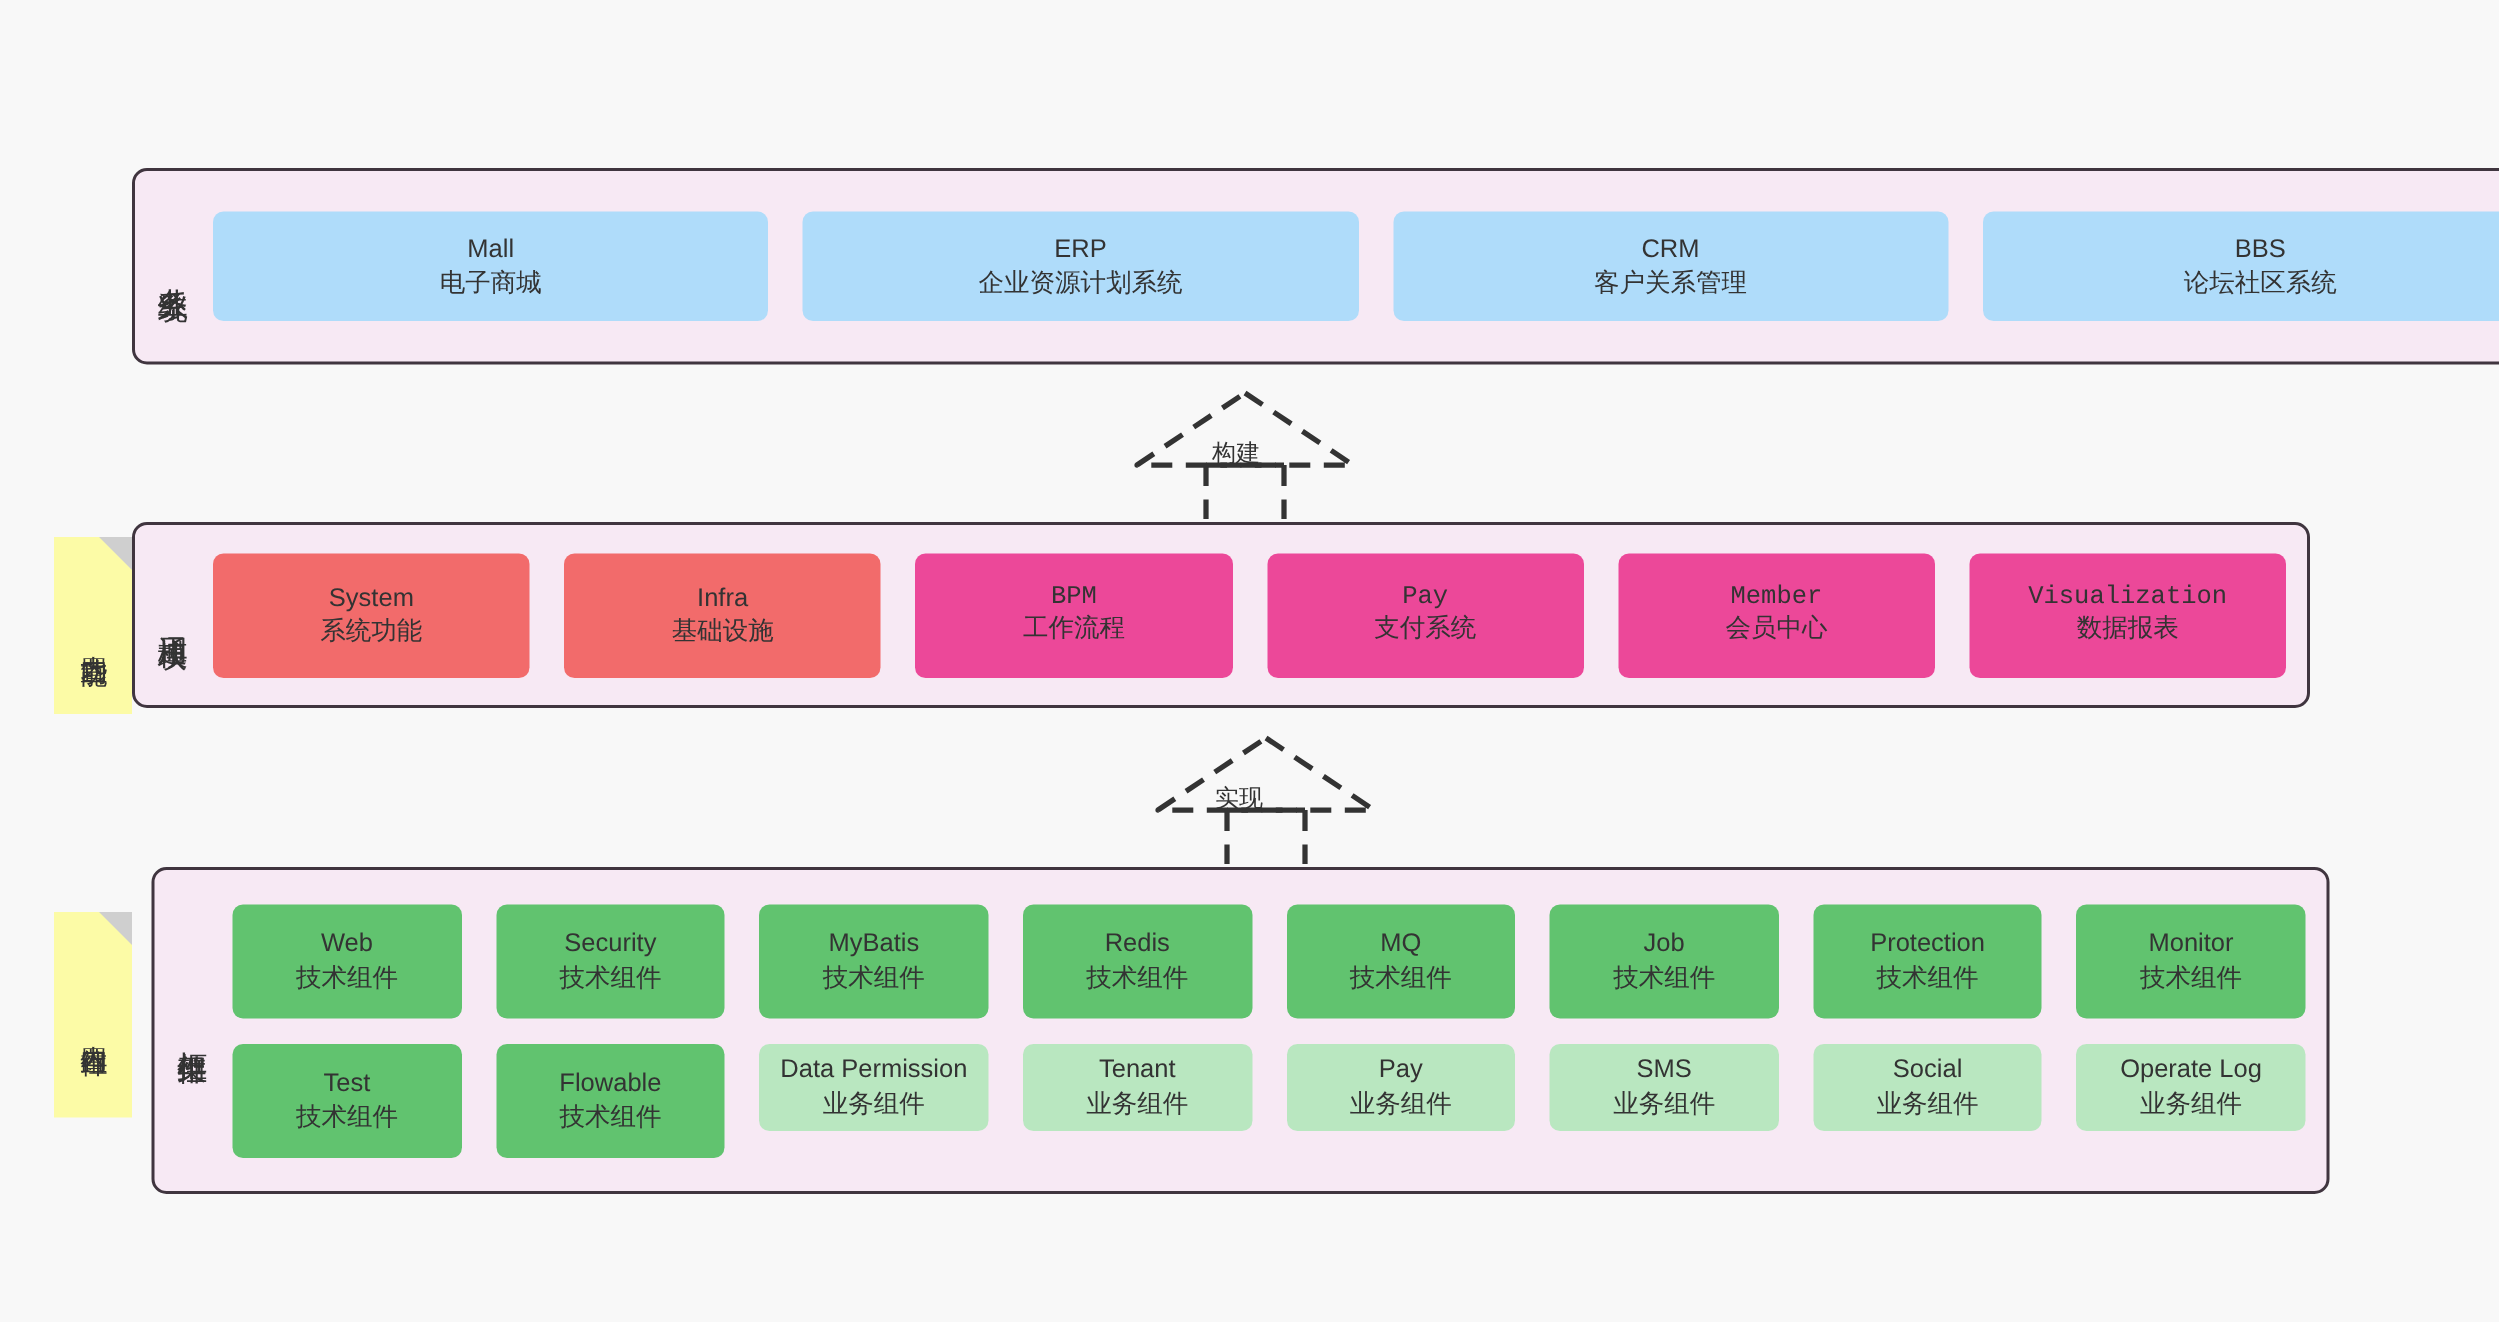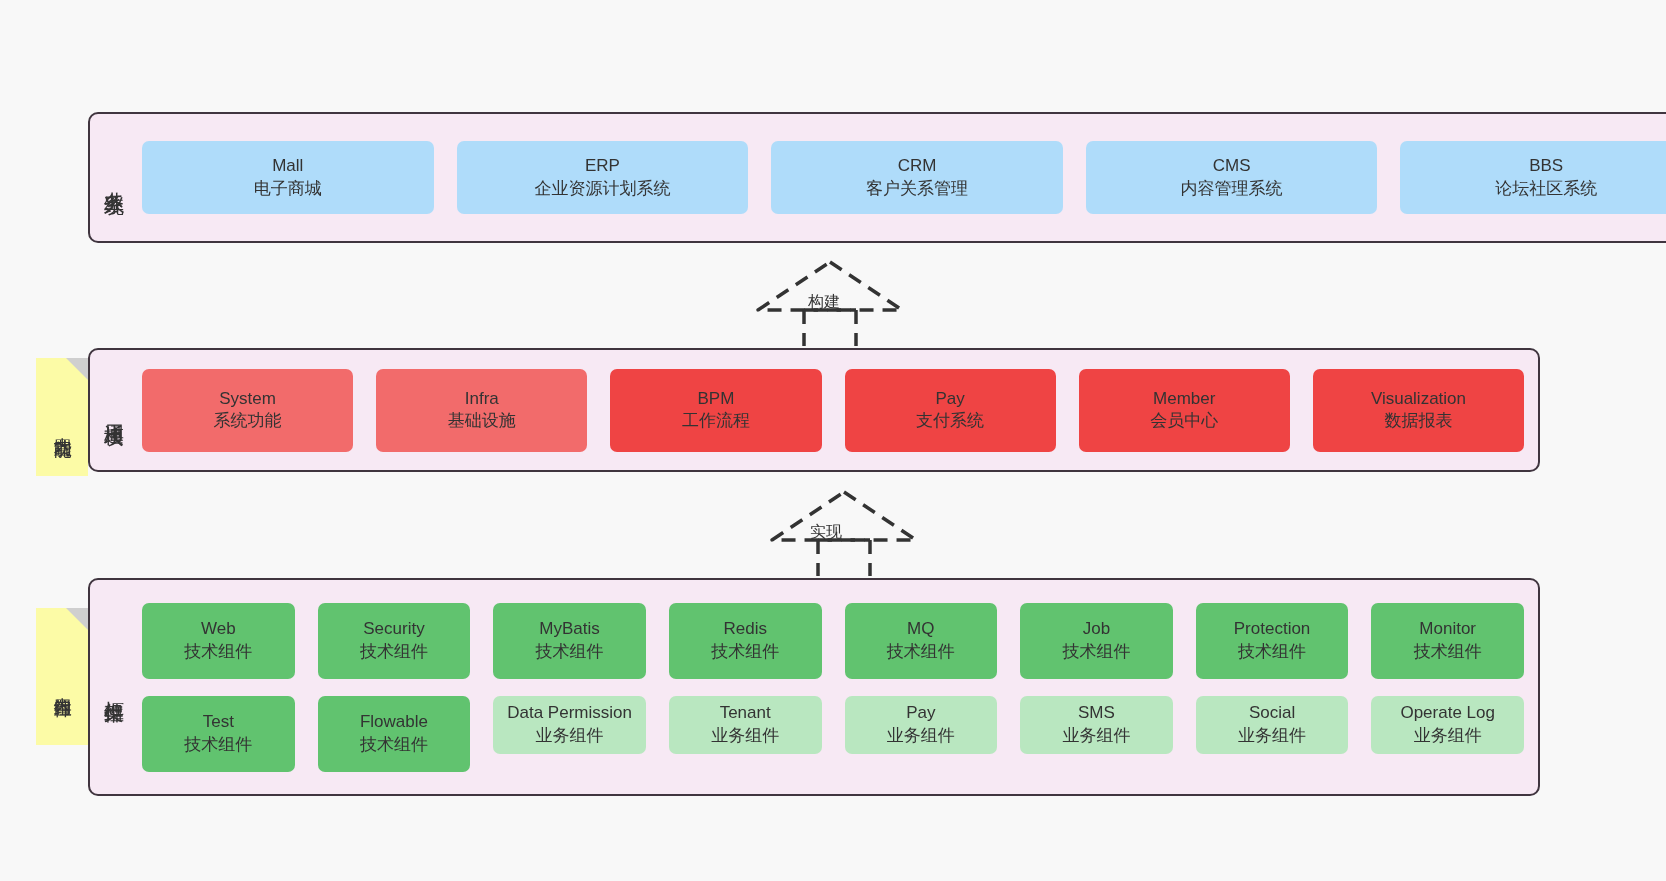--- a/index.html
+++ b/index.html
@@ -77,21 +77,21 @@
     color: #333333;
     box-sizing: border-box;
     padding: 4px 6px;
     user-select: none;
   }
   .card .t-en { display: block; }
   .card .t-cn { display: block; }
 
   .card.blue        { background: #AFDCFA; height: 73px; }
   .card.red         { background: #F26B6B; height: 83px; text-align: right; }
-  .card.pink        { background: #ef4444; height: 83px; }
+  .card.pink        { background: #ec4899; height: 83px; font-family: Liberation Mono, monospace; }
   .card.green       { background: #61C36F; height: 76px; }
   .card.greenlight  { background: #B9E7C0; height: 58px; }
 
   
   .sticky {
     position: absolute;
     background: #FCFBA6;
     width: 52px;
     box-sizing: border-box;
     display: flex;
@@ -147,24 +147,20 @@
         </div>
         <div class="card blue">
           <span class="t-en">ERP</span>
           <span class="t-cn">企业资源计划系统</span>
         </div>
         <div class="card blue">
           <span class="t-en">CRM</span>
           <span class="t-cn">客户关系管理</span>
         </div>
         <div class="card blue">
-          <span class="t-en">CMS</span>
-          <span class="t-cn">内容管理系统</span>
-        </div>
-        <div class="card blue">
           <span class="t-en">BBS</span>
           <span class="t-cn">论坛社区系统</span>
         </div>
       </div>
     </div>
   </div>
 
   <div class="uml-arrow" style="left:752px; top:258px; width:156px; height:88px;">
     <svg width="156" height="88" viewBox="0 0 156 88">
       <polygon points="78,4 150,52 6,52" fill="none" stroke="#333333" stroke-width="3.5" stroke-dasharray="14,9" stroke-linejoin="round"></polygon>
@@ -214,21 +210,21 @@
       <polygon points="78,4 150,52 6,52" fill="none" stroke="#333333" stroke-width="3.5" stroke-dasharray="14,9" stroke-linejoin="round"></polygon>
       <path d="M 52,52 L 52,88 M 104,52 L 104,88 M 52,52 L 104,52" fill="none" stroke="#333333" stroke-width="3.5" stroke-dasharray="14,9"></path>
     </svg>
     <span class="lbl" style="left:44px; top:34px;">实现</span>
   </div>
 
   <div class="sticky" id="sticky-framework" style="left:36px; top:608px; height:137px;">
     <span>内置组件</span>
   </div>
 
-  <div class="layer" id="layer-framework-component" style="left:88px; top:578px; width:1452px; height:218px;">
+  <div class="layer" id="layer-framework-component" style="left:101px; top:578px; width:1452px; height:218px;">
     <div class="layer-title">框架组件</div>
     <div class="layer-body">
 
       <div class="row">
         <div class="card green">
           <span class="t-en">Web</span>
           <span class="t-cn">技术组件</span>
         </div>
         <div class="card green">
           <span class="t-en">Security</span>

